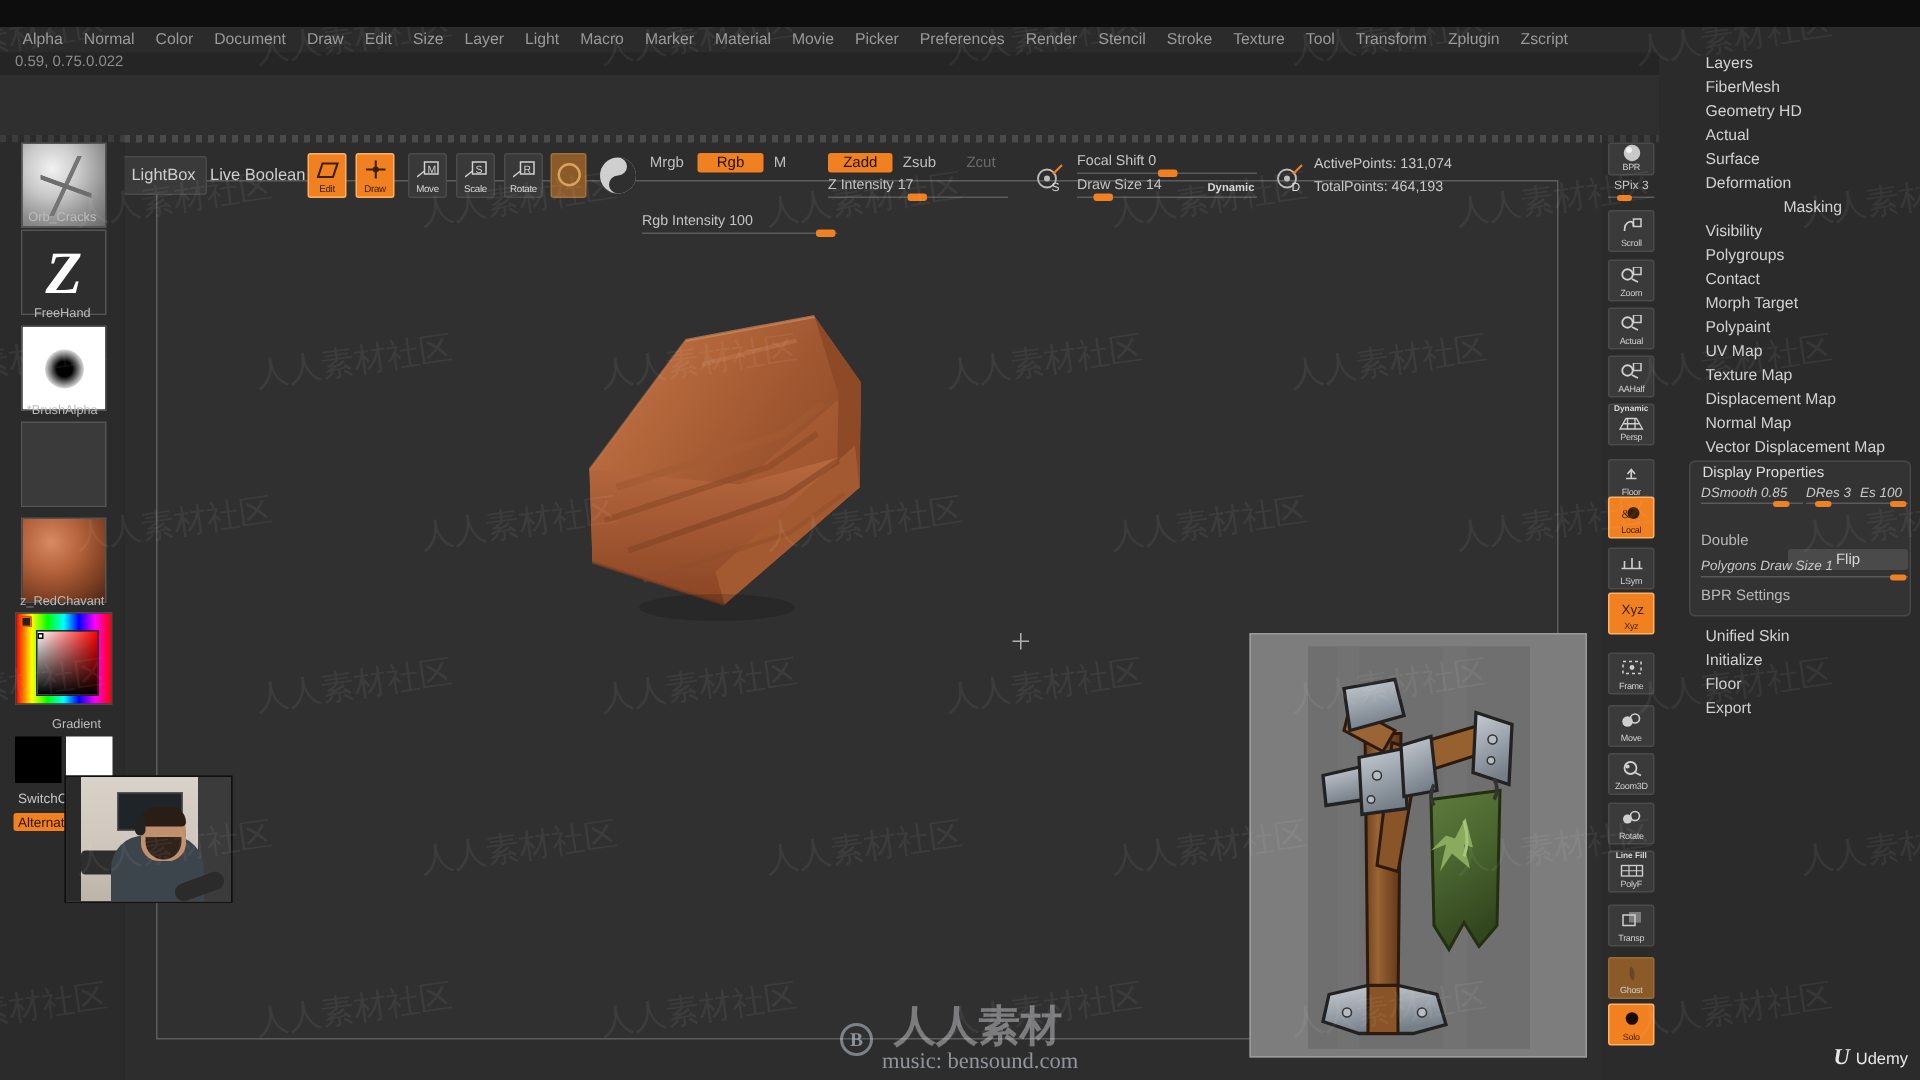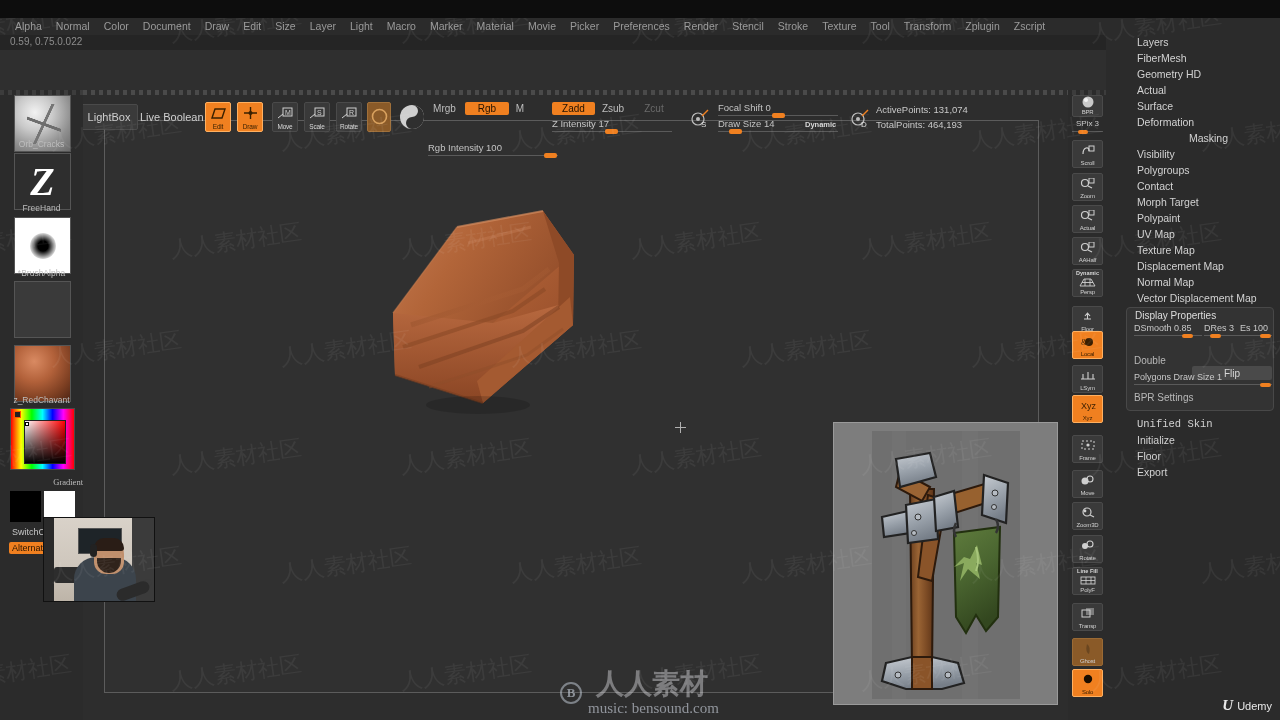--- a/index.html
+++ b/index.html
@@ -274,21 +274,21 @@
 
   .dispbox {
     position: absolute; left: 1126px; top: 307px;
     width: 148px; height: 104px;
     background: #333333;
     border: 1px solid #484848;
     border-radius: 4px;
     z-index: 5;
   }
   .dispbox .title { position:absolute; left:8px; top:2px; font-size:10px; color:#ddd; }
-  .dp-sl { position: absolute; height: 13px; }
+  .dp-sl { position: absolute; height: 13px; font-style: italic; }
   .dp-sl .lbl { font-size: 9px; color: #c9c9c9; white-space: nowrap; }
   .dp-sl .track { position:absolute; left:0; bottom:0; height:1px; background:#5a5a5a;}
   .dp-sl .knob { position:absolute; bottom:-2px; width:11px; height:4px; background:#f08020; border-radius:2px;}
   .dp-btn {
     position: absolute; height: 13px; font-size: 10px;
     display:flex; align-items:center; cursor: default;
   }
   .dp-flip {
     position:absolute; height:14px; background:#4a4a4a; border-radius:2px;
     display:flex; align-items:center; justify-content:center;
@@ -576,21 +576,21 @@
     <div class="swatch" style="top:250px;">
       <div class="matsw"></div>
     </div>
     <div class="swcap" style="top:300px;">z_RedChavant</div>
 
     <div class="gradbox" style="top:313px;">
       <div class="inner"></div>
       <div class="mk"></div>
       <div class="mk2"></div>
     </div>
-    <div class="swcap" style="top:382px; text-align:right; padding-left:19px;font-family:Liberation Serif, serif;">Gradient</div>
+    <div class="swcap" style="top:382px; text-align:center; padding-left:19px;">Gradient</div>
 
     <div class="bw" style="left:10px; top:396px; background:#000;"></div>
     <div class="bw" style="left:44px; top:396px; background:#fff;"></div>
 
     <div class="smallbtn" style="left:9px; top:431px;">SwitchColor</div>
     <div class="smallbtn on" style="left:9px; top:447px;">Alternate</div>
   </div>
 
   <div class="canvas">
     <div class="docframe"></div>
@@ -831,21 +831,21 @@
         <div class="mrow" style="position: absolute; left: 0px; width: 174px; top: 164px;">Contact</div>
         <div class="mrow" style="position: absolute; left: 0px; width: 174px; top: 180px;">Morph Target</div>
         <div class="mrow" style="position: absolute; left: 0px; width: 174px; top: 196px;">Polypaint</div>
         <div class="mrow" style="position: absolute; left: 0px; width: 174px; top: 212px;">UV Map</div>
         <div class="mrow" style="position: absolute; left: 0px; width: 174px; top: 228px;">Texture Map</div>
         <div class="mrow" style="position: absolute; left: 0px; width: 174px; top: 244px;">Displacement Map</div>
         <div class="mrow" style="position: absolute; left: 0px; width: 174px; top: 260px;">Normal Map</div>
         <div class="mrow" style="position: absolute; left: 0px; width: 174px; top: 276px;">Vector Displacement Map</div>
       </div>
     <div id="rmenu-after" style="position:absolute; left:0; top:400px; width:174px;">
-        <div class="mrow" style="position: absolute; left: 0px; width: 174px; top: 2px; font-family: Liberation Mono, monospace;">Unified Skin</div>
+        <div class="mrow" style="position: absolute; left: 0px; width: 174px; top: 2px;">Unified Skin</div>
         <div class="mrow" style="position: absolute; left: 0px; width: 174px; top: 18px;">Initialize</div>
         <div class="mrow" style="position: absolute; left: 0px; width: 174px; top: 34px;">Floor</div>
         <div class="mrow" style="position: absolute; left: 0px; width: 174px; top: 50px;">Export</div>
       </div>
   </div>
 
   <div class="dispbox">
     <div class="title">Display Properties</div>
 
     <div class="dp-sl" style="left:7px; top:15px; width:68px;">

